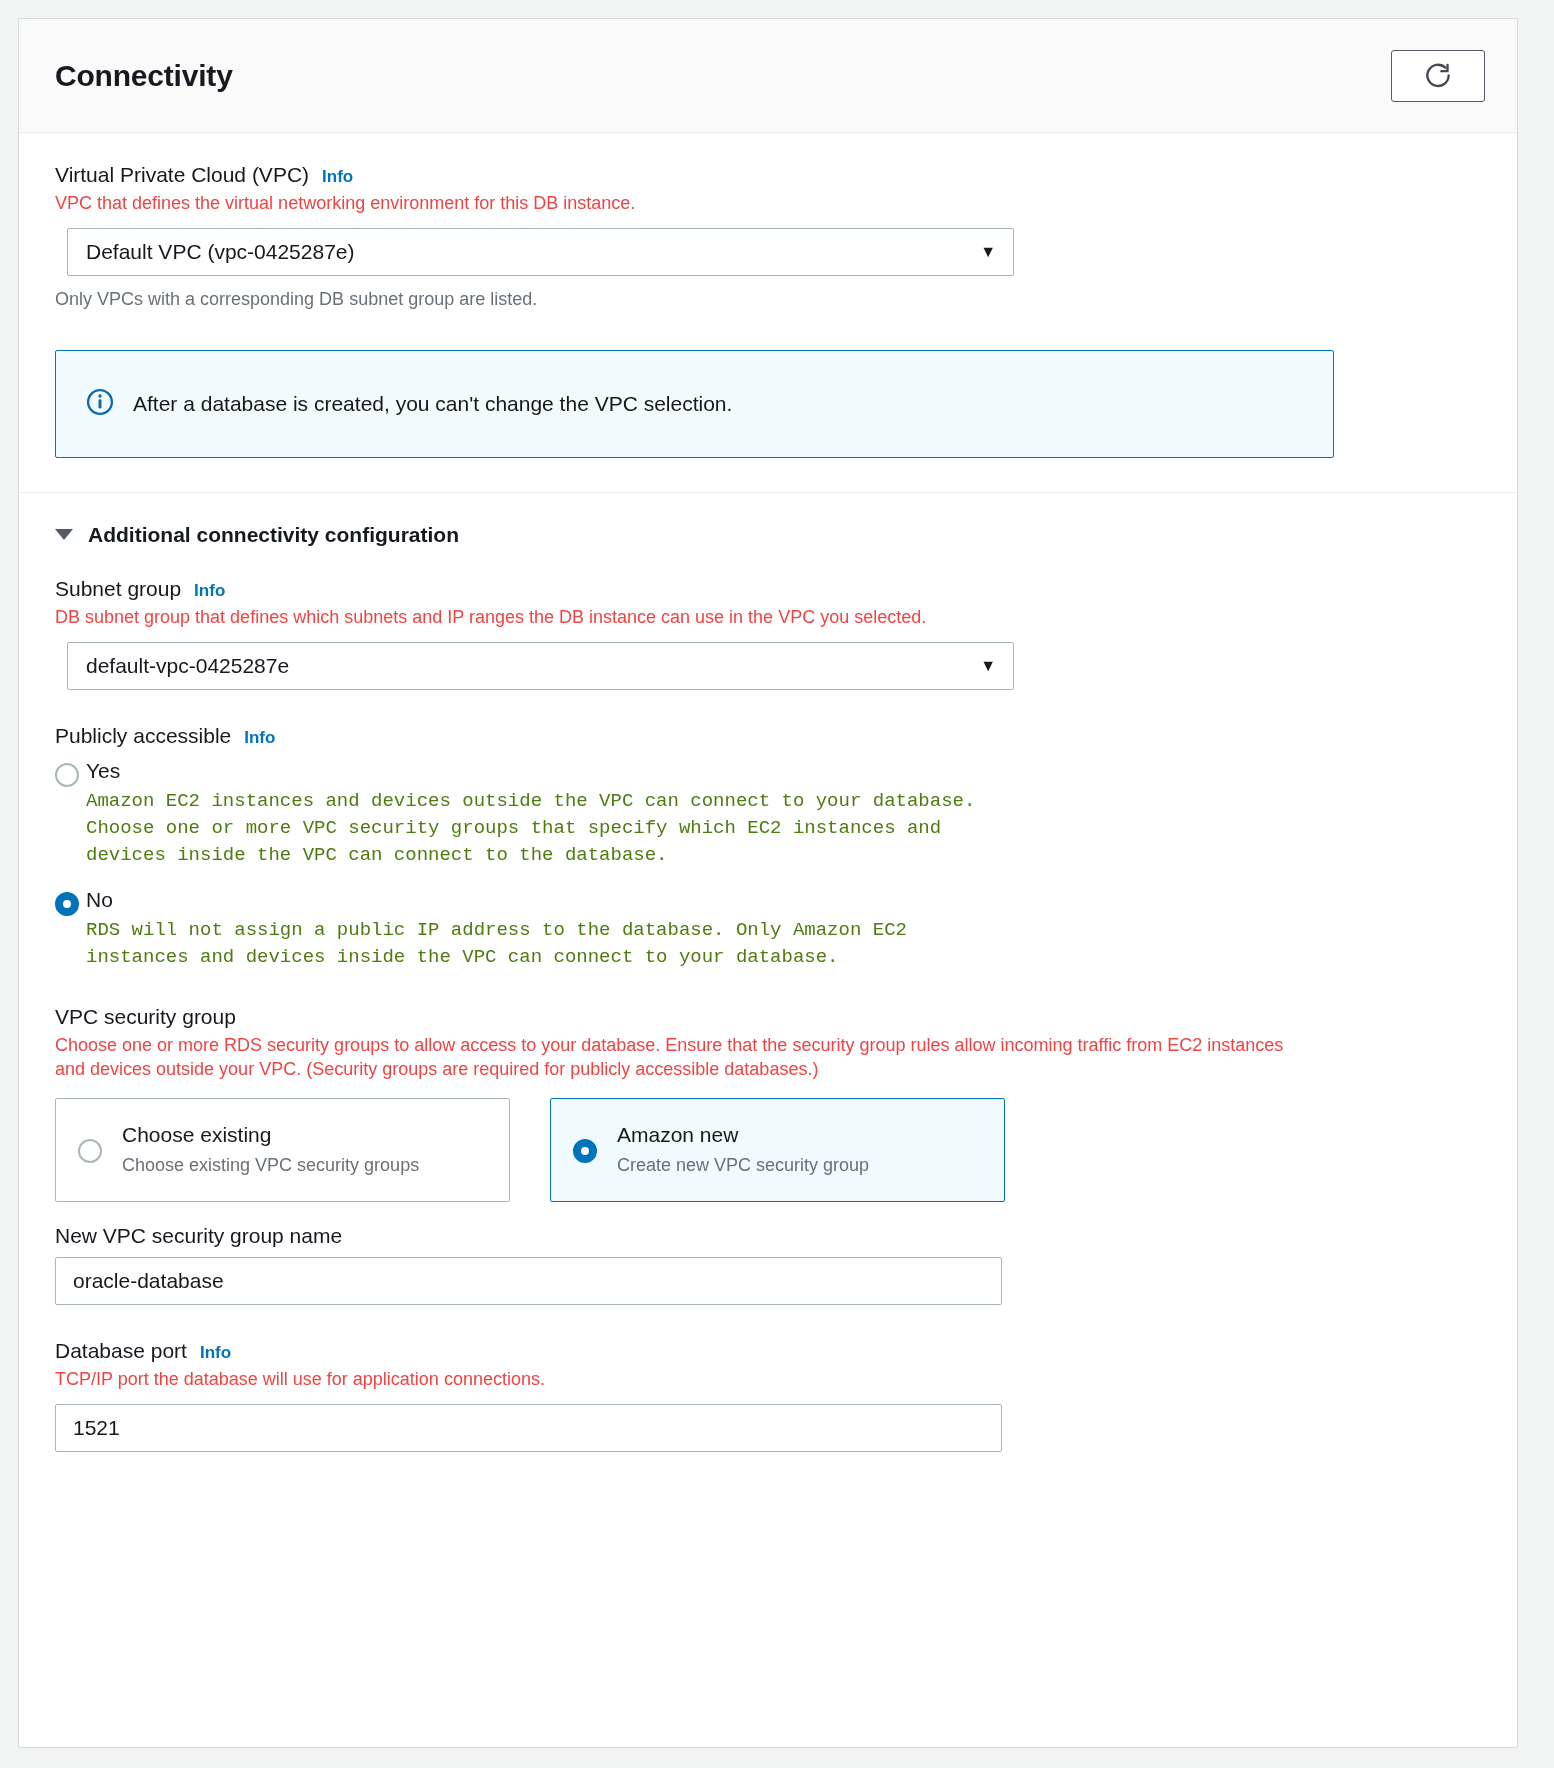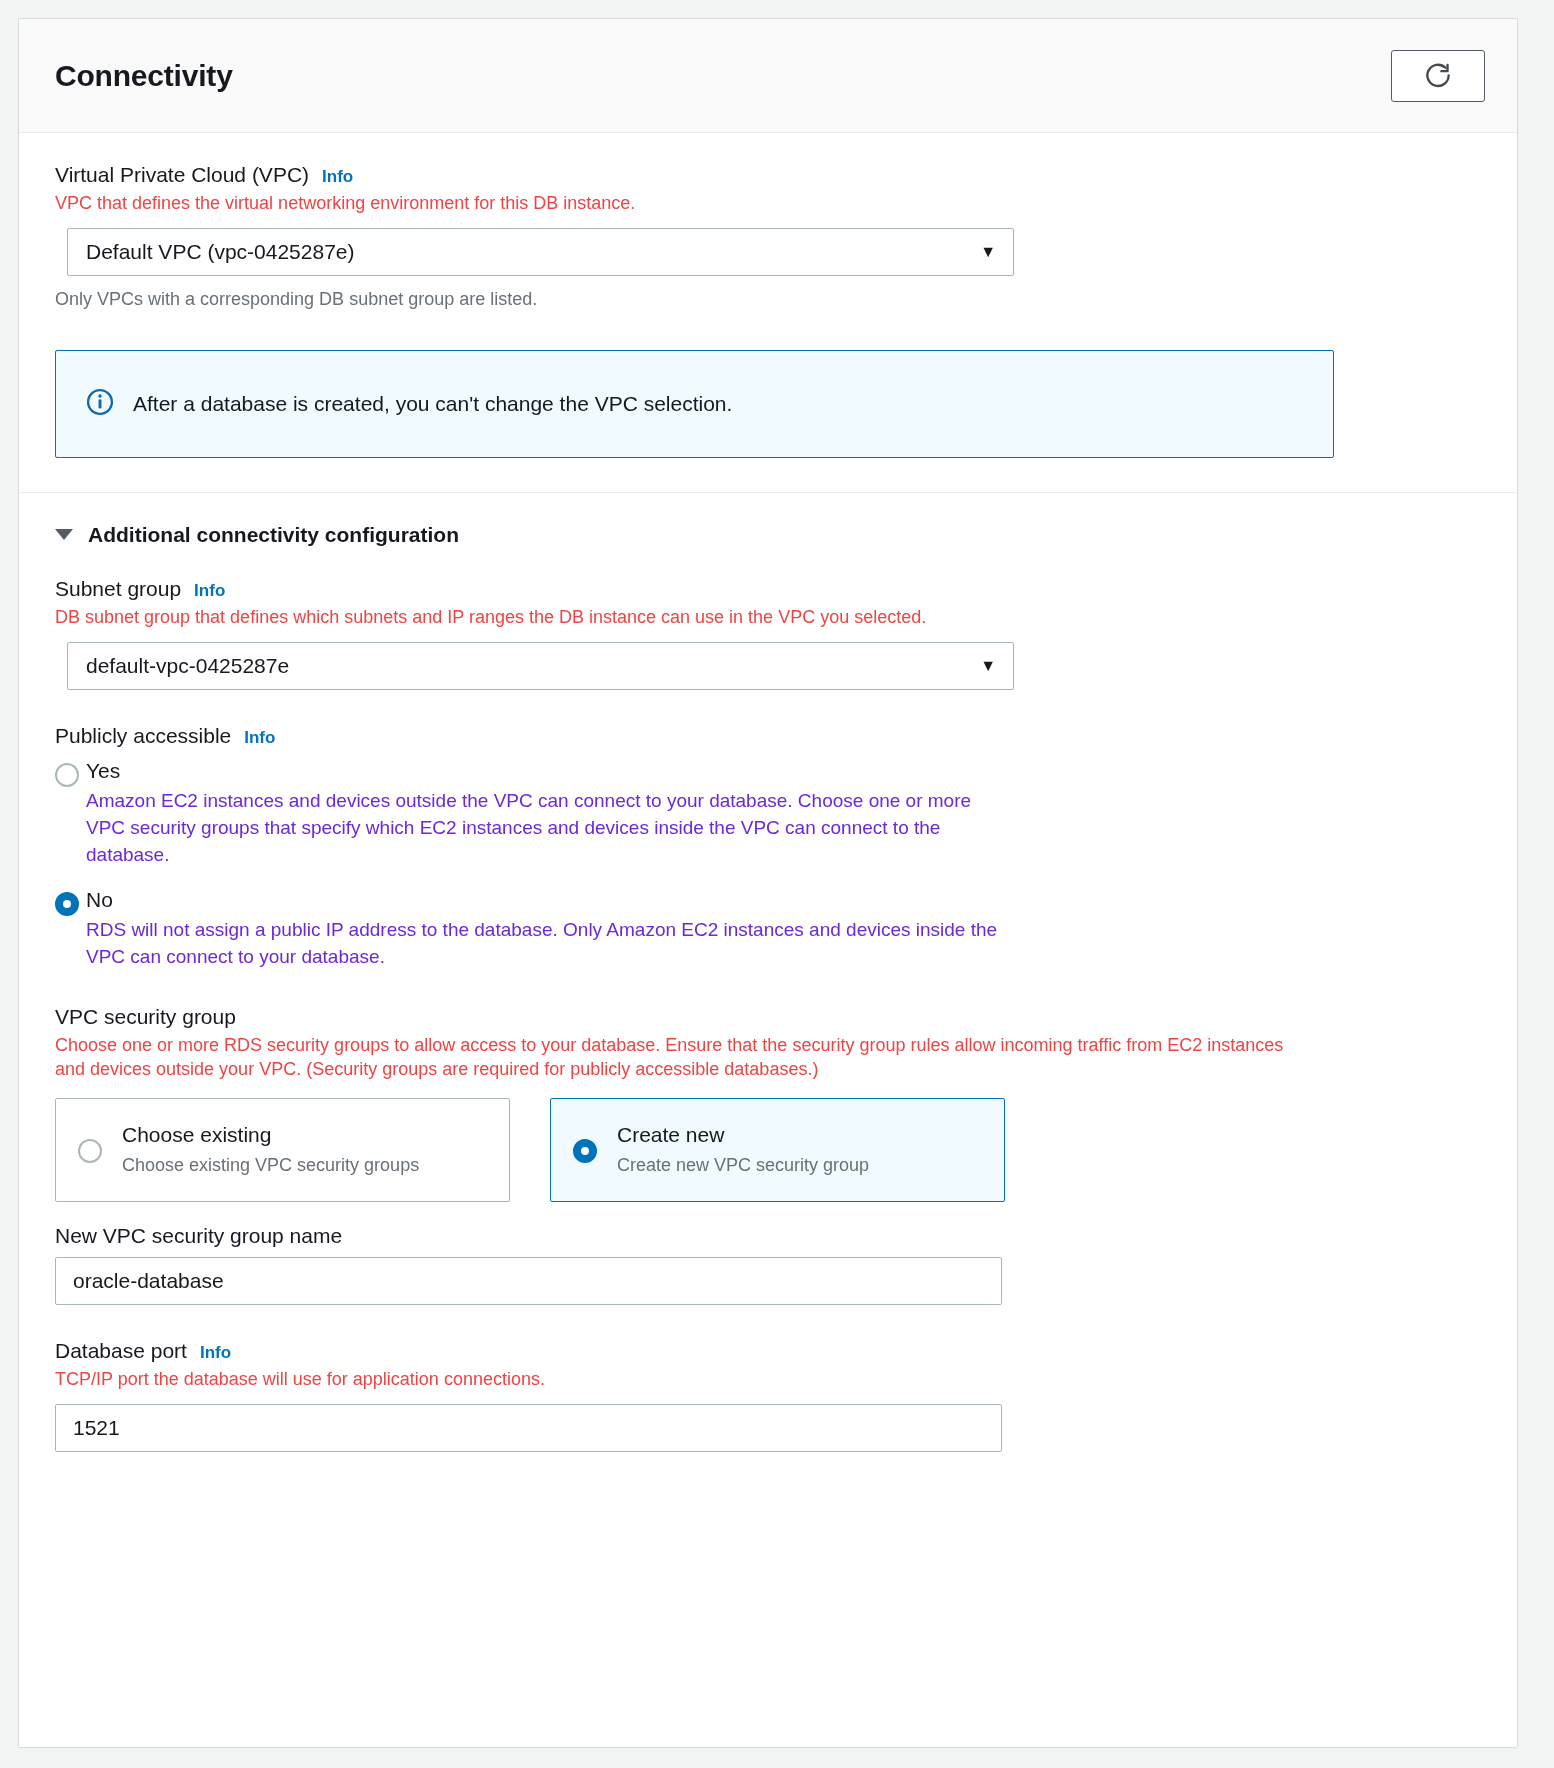--- a/index.html
+++ b/index.html
@@ -186,23 +186,24 @@
   }
   .radio-body { max-width: 950px; }
   .radio-label {
     font-size: 21px;
     color: #16191f;
     line-height: 1.2;
     margin-bottom: 5px;
   }
   .radio-desc {
     font-size: 19px;
-    color: #6d28d9;
+    color: #4d7c0f;
     line-height: 1.42;
     max-width: 925px;
+    font-family: Liberation Mono, monospace;
   }
 
   
   .tiles {
     display: flex;
     gap: 40px;
     margin-top: 16px;
   }
   .tile {
     width: 455px;
@@ -351,21 +352,21 @@
             <span class="radio"></span>
             <div>
               <div class="tile-label">Choose existing</div>
               <div class="tile-desc">Choose existing VPC security groups</div>
             </div>
           </div>
 
           <div class="tile selected">
             <span class="radio checked"></span>
             <div>
-              <div class="tile-label">Create new</div>
+              <div class="tile-label">Amazon new</div>
               <div class="tile-desc">Create new VPC security group</div>
             </div>
           </div>
         </div>
 
         <div class="sub-label">New VPC security group name</div>
         <input class="text-input" type="text" value="oracle-database" style="">
       </div>
 
       <div class="block">

